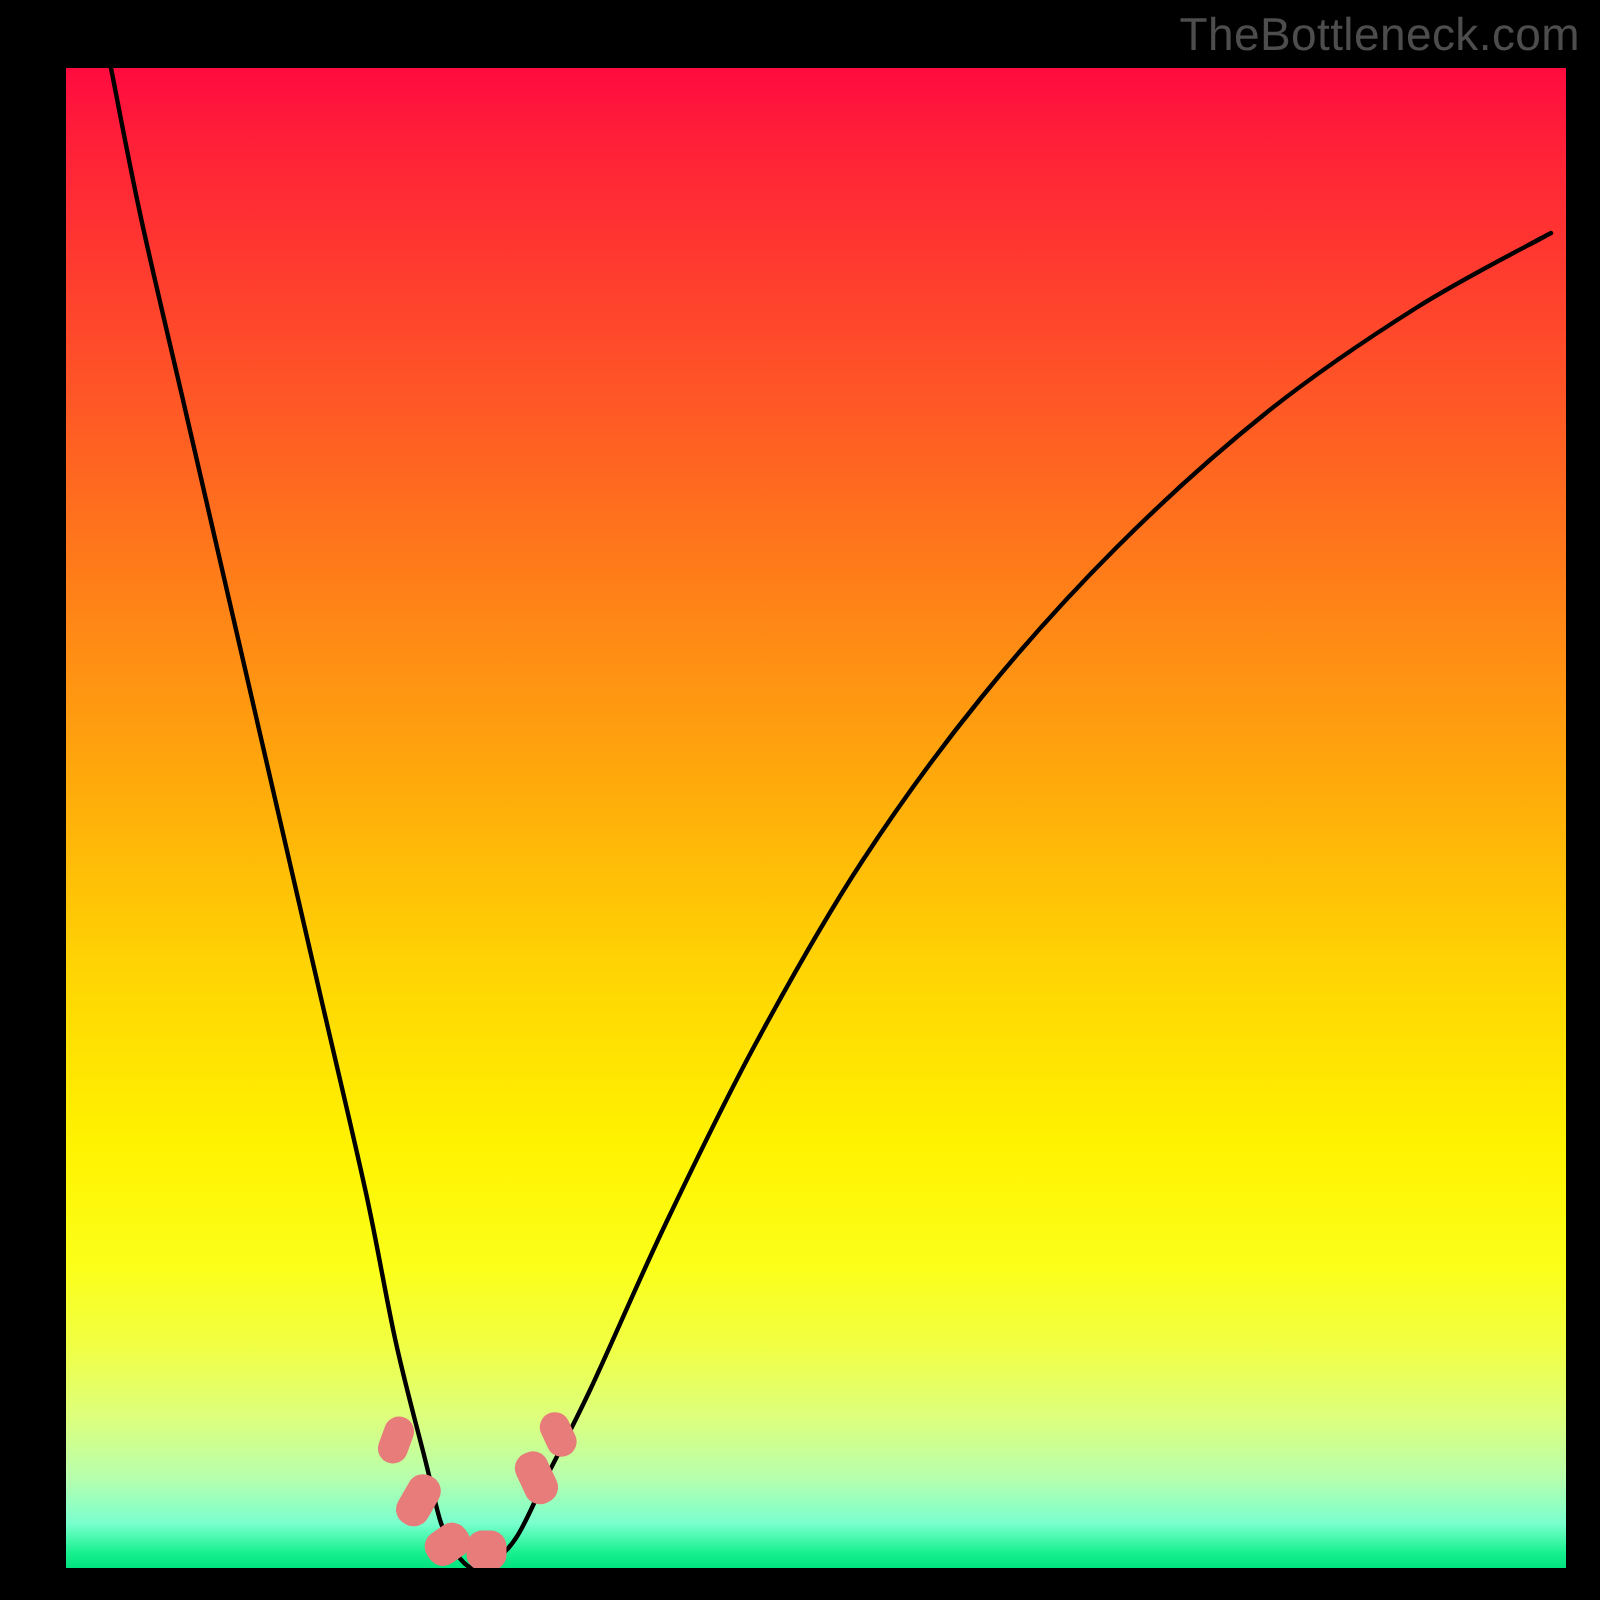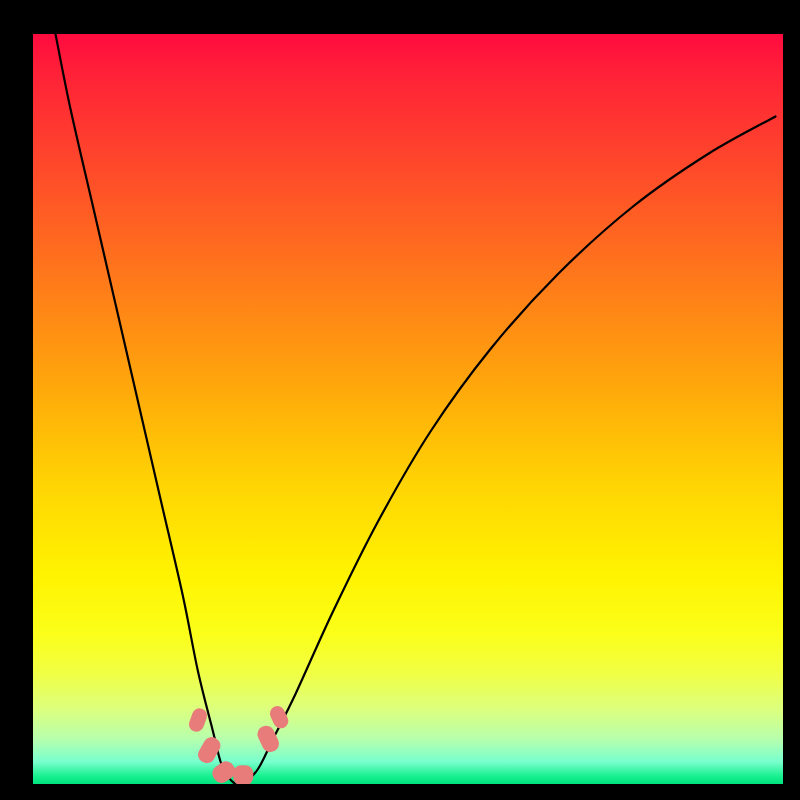--- a/index.html
+++ b/index.html
@@ -66,20 +66,21 @@
     position: absolute;
     background: #e77c7a;
     border-radius: 8px;
     transform: translate(-50%, -50%);
   }
 </style>
 </head>
 <body>
 
 <div class="frame">
+  <div class="attribution">TheBottleneck.com</div>
 
   <div class="plot">
     <div class="gradient"></div>
     <svg class="curve" viewBox="0 0 750 750" preserveAspectRatio="none">
       <path id="curve-path" d="M 22.5,0 C 25,12.5 31.25,46.25 37.5,75 C 43.75,103.75 52.5,140 60,172.5 C 67.5,205 75,237.5 82.5,270 C 90,302.5 97.50000000000001,335 105.00000000000001,367.5 C 112.50000000000001,400 120.00000000000001,432.5 127.50000000000001,465 C 135,497.5 143.75,533.75 150,562.5 C 156.25,591.25 160,615 165,637.5 C 170,660 176.25,682.5 180,697.5 C 183.75,712.5 185,720 187.5,727.5 C 190,735 192.5,738.75 195,742.5 C 197.5,746.25 200,748.75 202.5,750 C 205,751.25 206.25000000000003,752.5 210.00000000000003,750 C 213.75000000000003,747.5 220,742.5 225,735 C 230,727.5 233.75,717.5 240,705 C 246.25,692.5 252.5,681.25 262.5,660 C 272.5,638.75 286.25,606.25 300,577.5 C 313.75,548.75 328.75,517.5 345,487.5 C 361.25,457.5 378.75,426.25 397.5,397.5 C 416.25,368.75 436.25,341.25000000000006 457.5,315.00000000000006 C 478.75,288.75000000000006 501.25,263.74999999999994 525,239.99999999999994 C 548.75,216.24999999999994 575,192.5 600,172.5 C 625,152.5 651.25,135 675,120 C 698.75,105 731.25,88.75 742.5,82.5" fill="none" stroke="#000" stroke-width="2.2" stroke-linecap="round" stroke-linejoin="round"></path>
     </svg>
     <div id="markers-layer">
         <div class="marker" style="left: 165px; top: 686.25px; width: 15px; height: 24px; transform: translate(-50%, -50%) rotate(20deg);"></div>
         <div class="marker" style="left: 176.25px; top: 716.25px; width: 16.5px; height: 27px; transform: translate(-50%, -50%) rotate(30deg);"></div>
         <div class="marker" style="left: 191.25px; top: 738px; width: 18px; height: 22.5px; transform: translate(-50%, -50%) rotate(55deg);"></div>

